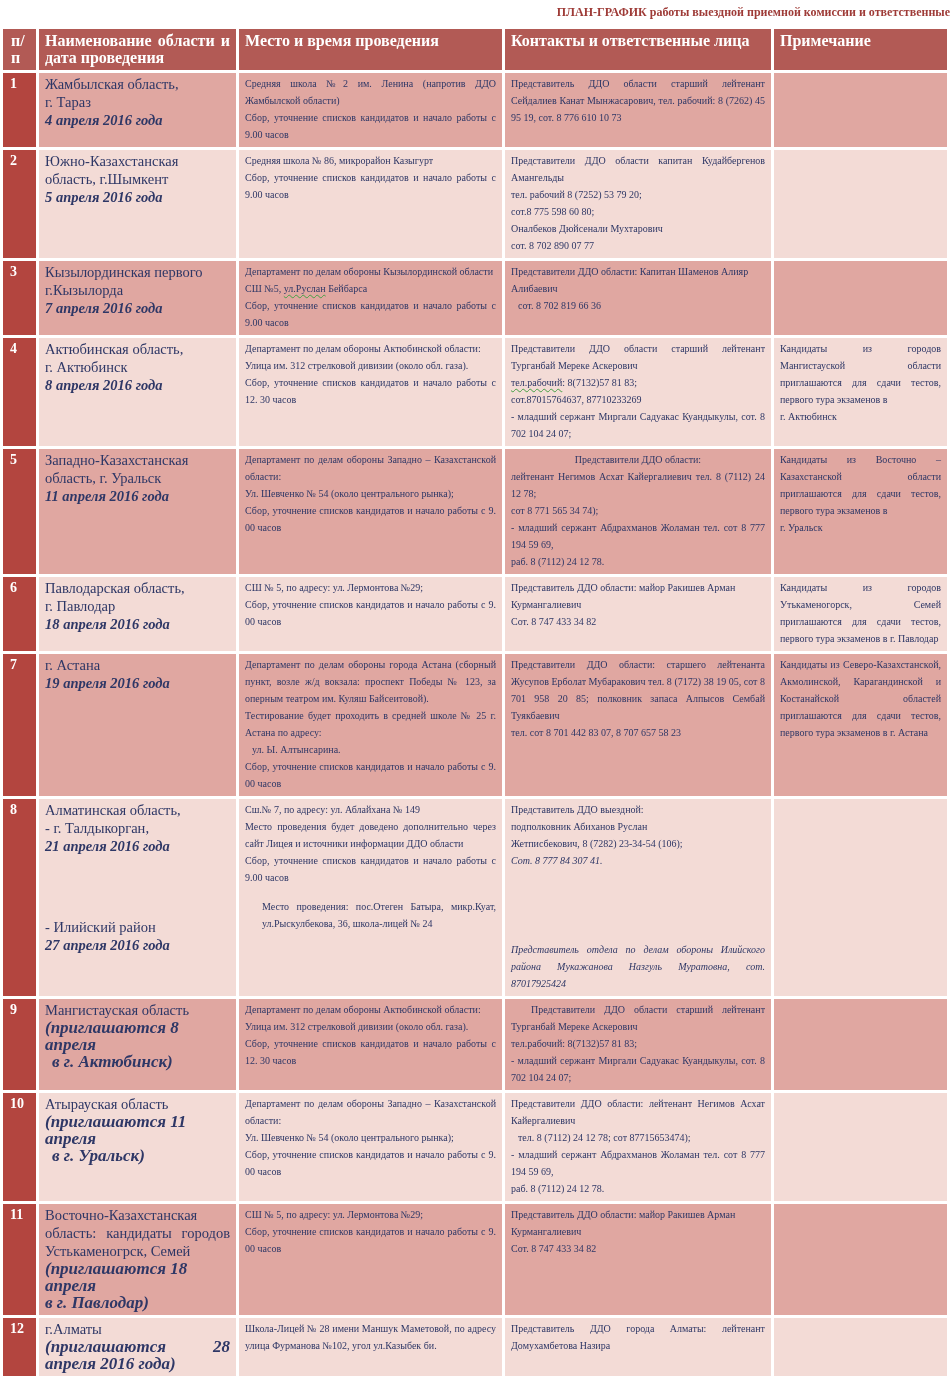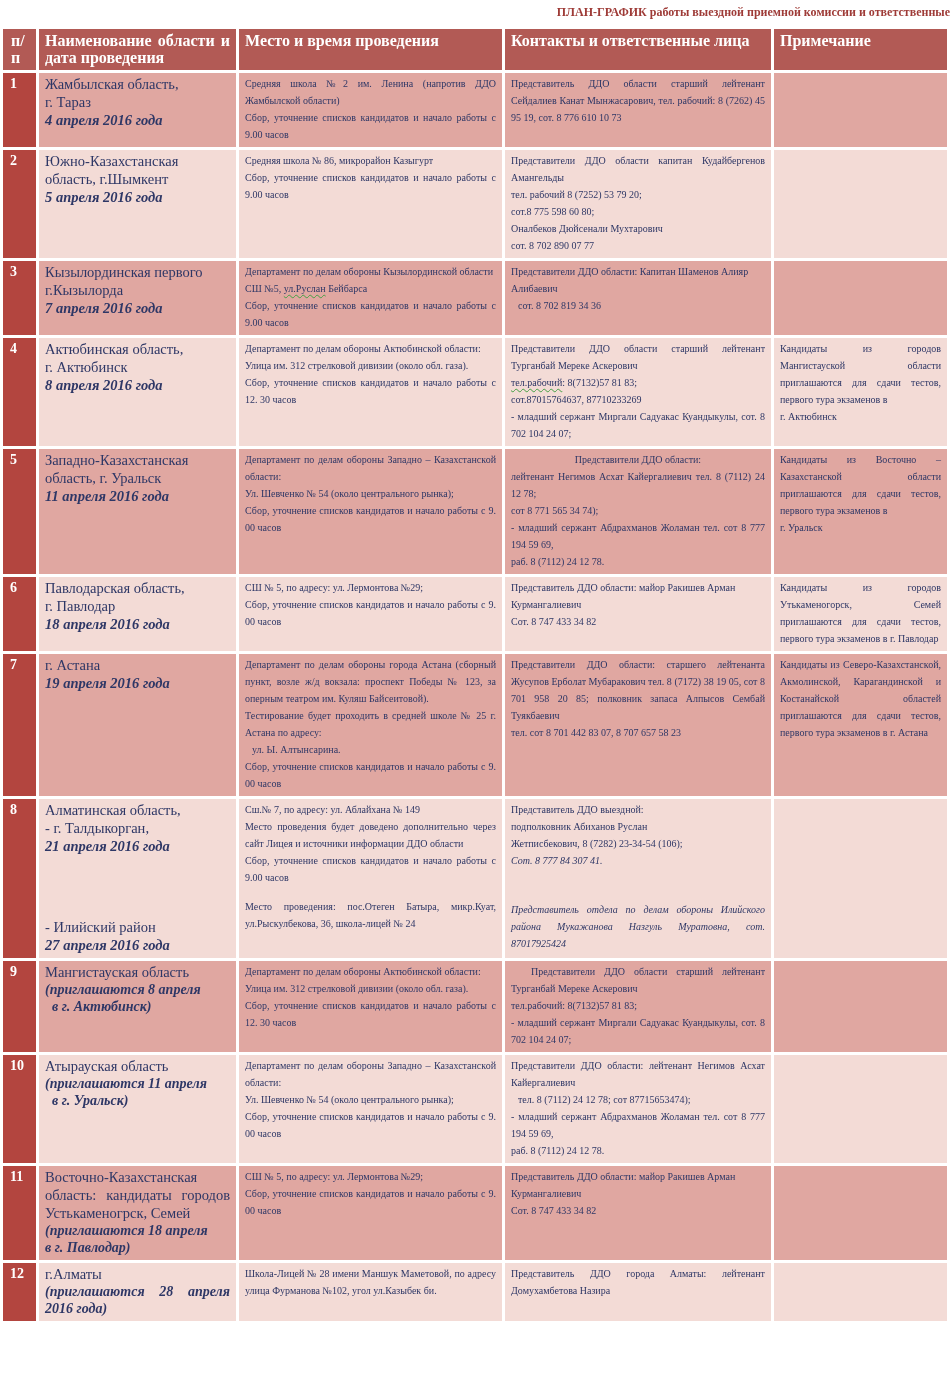--- a/index.html
+++ b/index.html
@@ -74,28 +74,28 @@
   tr:nth-child(even) td.cell-contacts,
   tr:nth-child(even) td.cell-note{background:var(--row_even);}
   td.cell p{margin:0;text-align:justify;}
   td.cell-region{font-size:14.5px;line-height:18px;}
   td.cell-region p{text-align:left;}
   
   td.cell p.l{text-align:left;}
   td.cell p.c{text-align:center;}
   td.cell p.j{text-align:justify;}
   td.cell p.date{font-weight:bold;font-style:italic;}
-  td.cell p.bi{font-weight:bold;font-style:italic;font-size:14px;line-height:17px;}
+  td.cell p.bi{font-weight:bold;font-style:italic;font-size:17px;line-height:17px;}
   td.cell p.i{font-style:italic;}
   td.cell p.ind{text-indent:20px;}
   td.cell p.ind2{text-indent:7px;}
   .sq{text-decoration:underline wavy #44a044 1px;text-underline-offset:2px;}
   td.cell-region p.gap{margin-top:63px;}
-  td.cell-place p.gap{margin-top:12px;}
-  td.cell-contacts p.gap{margin-top:32px;font-style:italic;}
+  td.cell-place p.gap{margin-top:12px;margin-left:17px;}
+  td.cell-contacts p.gap{margin-top:72px;font-style:italic;}
 </style>
 </head>
 <body>
 
 <div class="page-title">
   <div>ПЛАН-ГРАФИК работы  выездной  приемной комиссии и ответственные</div>
 </div>
 
 <table class="schedule">
   <colgroup>
@@ -156,21 +156,21 @@
           <p>Кызылординская первого г.Кызылорда</p>
           <p class="date">7 апреля 2016 года</p>
         </td>
         <td class="cell cell-place">
           <p class="j">Департамент по делам обороны Кызылординской области</p>
           <p class="l"><span>СШ №5, </span><span class="sq">ул.Руслан</span><span> Бейбарса</span></p>
           <p>Сбор, уточнение списков кандидатов и начало работы с 9.00 часов</p>
         </td>
         <td class="cell cell-contacts">
           <p class="l">Представители ДДО области: Капитан Шаменов Алияр Алибаевич</p>
-          <p class="l ind2">сот. 8 702 819 34 36</p>
+          <p class="l ind2">сот. 8 702 819 66 36</p>
         </td>
         <td class="cell cell-note"></td>
       </tr>
       <tr>
         <td class="cell cell-num">4</td>
         <td class="cell cell-region">
           <p>Актюбинская область,</p>
           <p>г. Актюбинск</p>
           <p class="date">8 апреля 2016 года</p>
         </td>

